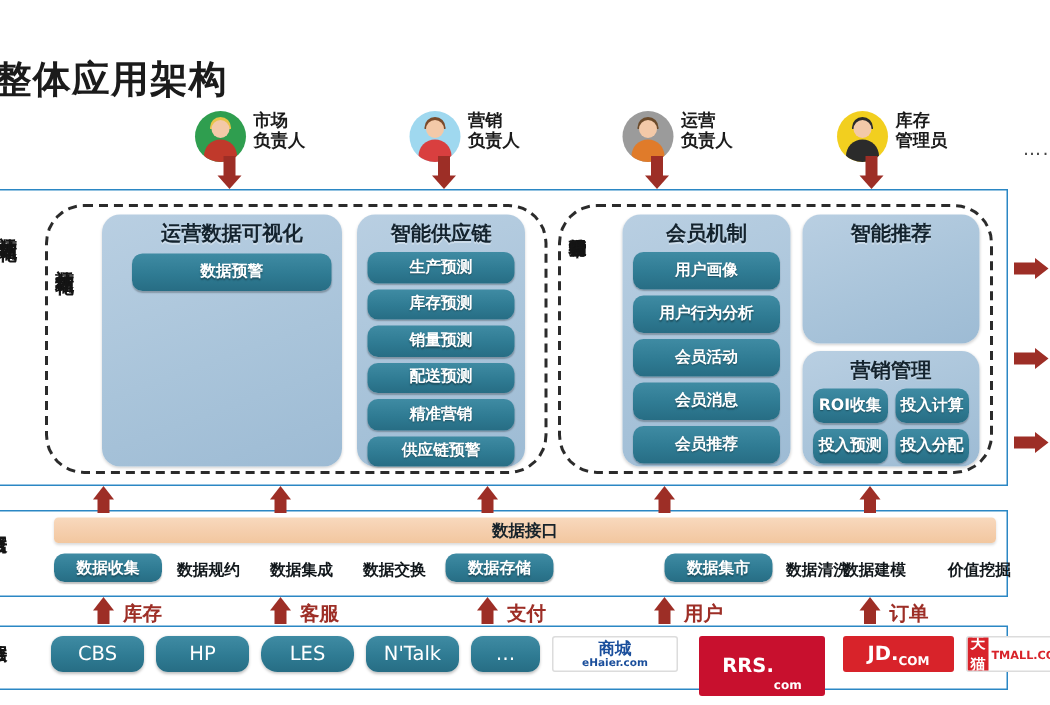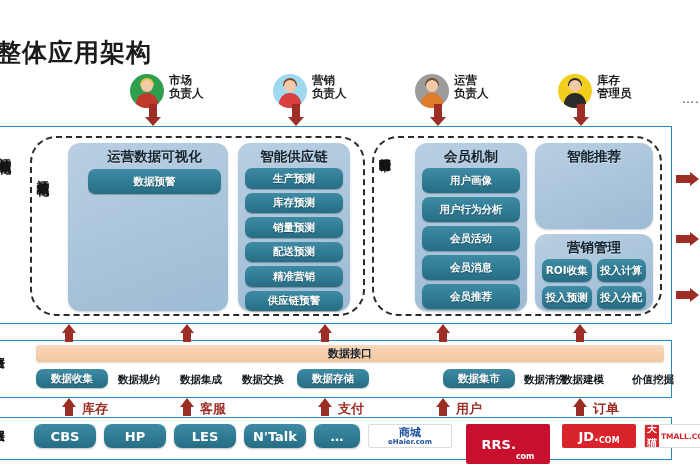--- a/index.html
+++ b/index.html
@@ -112,21 +112,21 @@
   }
   .dp-text{
     position:absolute;font-size:10.5px;font-weight:bold;color:#12181c;
     white-space:nowrap;
   }
 
   
   .sys-pill{
     position:absolute;border-radius:8px;
     background:linear-gradient(180deg,#3f8ba3 0%,#2f7b93 55%,#276d84 100%);
-    color:#fff;font-size:13px;font-weight:bold;
+    color:#fff;font-size:13px;font-weight:normal;
     display:flex;align-items:center;justify-content:center;
     text-align:center;line-height:13px;
     box-shadow:0 1px 2px rgba(0,0,0,.25);
   }
   .logo{
     position:absolute;border-radius:2px;display:flex;align-items:center;
     justify-content:center;overflow:hidden;box-sizing:border-box;
     font-weight:bold;
   }
   .logo-haier{background:#ffffff;border:1px solid #dcdcdc;flex-direction:column;
@@ -323,21 +323,21 @@
     <div class="ua-label" style="left: 456px; top: 400px;">用户</div>
     <div class="up-arrow" style="left: 573px; top: 398px; width: 14px; height: 18px;">
       <div class="ua-stem" style="left: 3px; top: 8px; width: 8px; height: 10px;"></div>
       <div class="ua-head" style="left: 0px; top: 0px;"></div>
     </div>
     <div class="ua-label" style="left: 593px; top: 400px;">订单</div>
     <div class="layer-box" style="left: -2px; top: 417px; width: 674px; height: 43px;"></div>
     <div class="vlabel small" style="left: -8px; top: 421px; height: 34px;">数据层</div>
     <div class="sys-pill" style="left: 34px; top: 424px; width: 62px; height: 24px;">CBS</div>
     <div class="sys-pill" style="left: 104px; top: 424px; width: 62px; height: 24px;">HP</div>
-    <div class="sys-pill" style="left: 174px; top: 424px; width: 62px; height: 24px;">LES</div>
+    <div class="sys-pill" style="left: 174px; top: 424px; width: 62px; height: 24px; border-radius: 11px;">LES</div>
     <div class="sys-pill" style="left: 244px; top: 424px; width: 62px; height: 24px;">N'Talk</div>
     <div class="sys-pill" style="left: 314px; top: 424px; width: 46px; height: 24px;">…</div>
     <div class="logo logo-haier" style="left: 368px; top: 424px; width: 84px; height: 24px;">
       <div style="font-size: 11px; line-height: 11px;">商城</div>
       <div style="font-size: 7px; line-height: 8px;">eHaier.com</div>
     </div>
     <div class="logo logo-rrs" style="left: 466px; top: 424px; width: 84px; height: 40px;">
       <div style="font-size: 13px;">RRS.</div>
       <div style="font-size: 8px; align-self: flex-end; margin-bottom: 3px;">com</div>
     </div>

